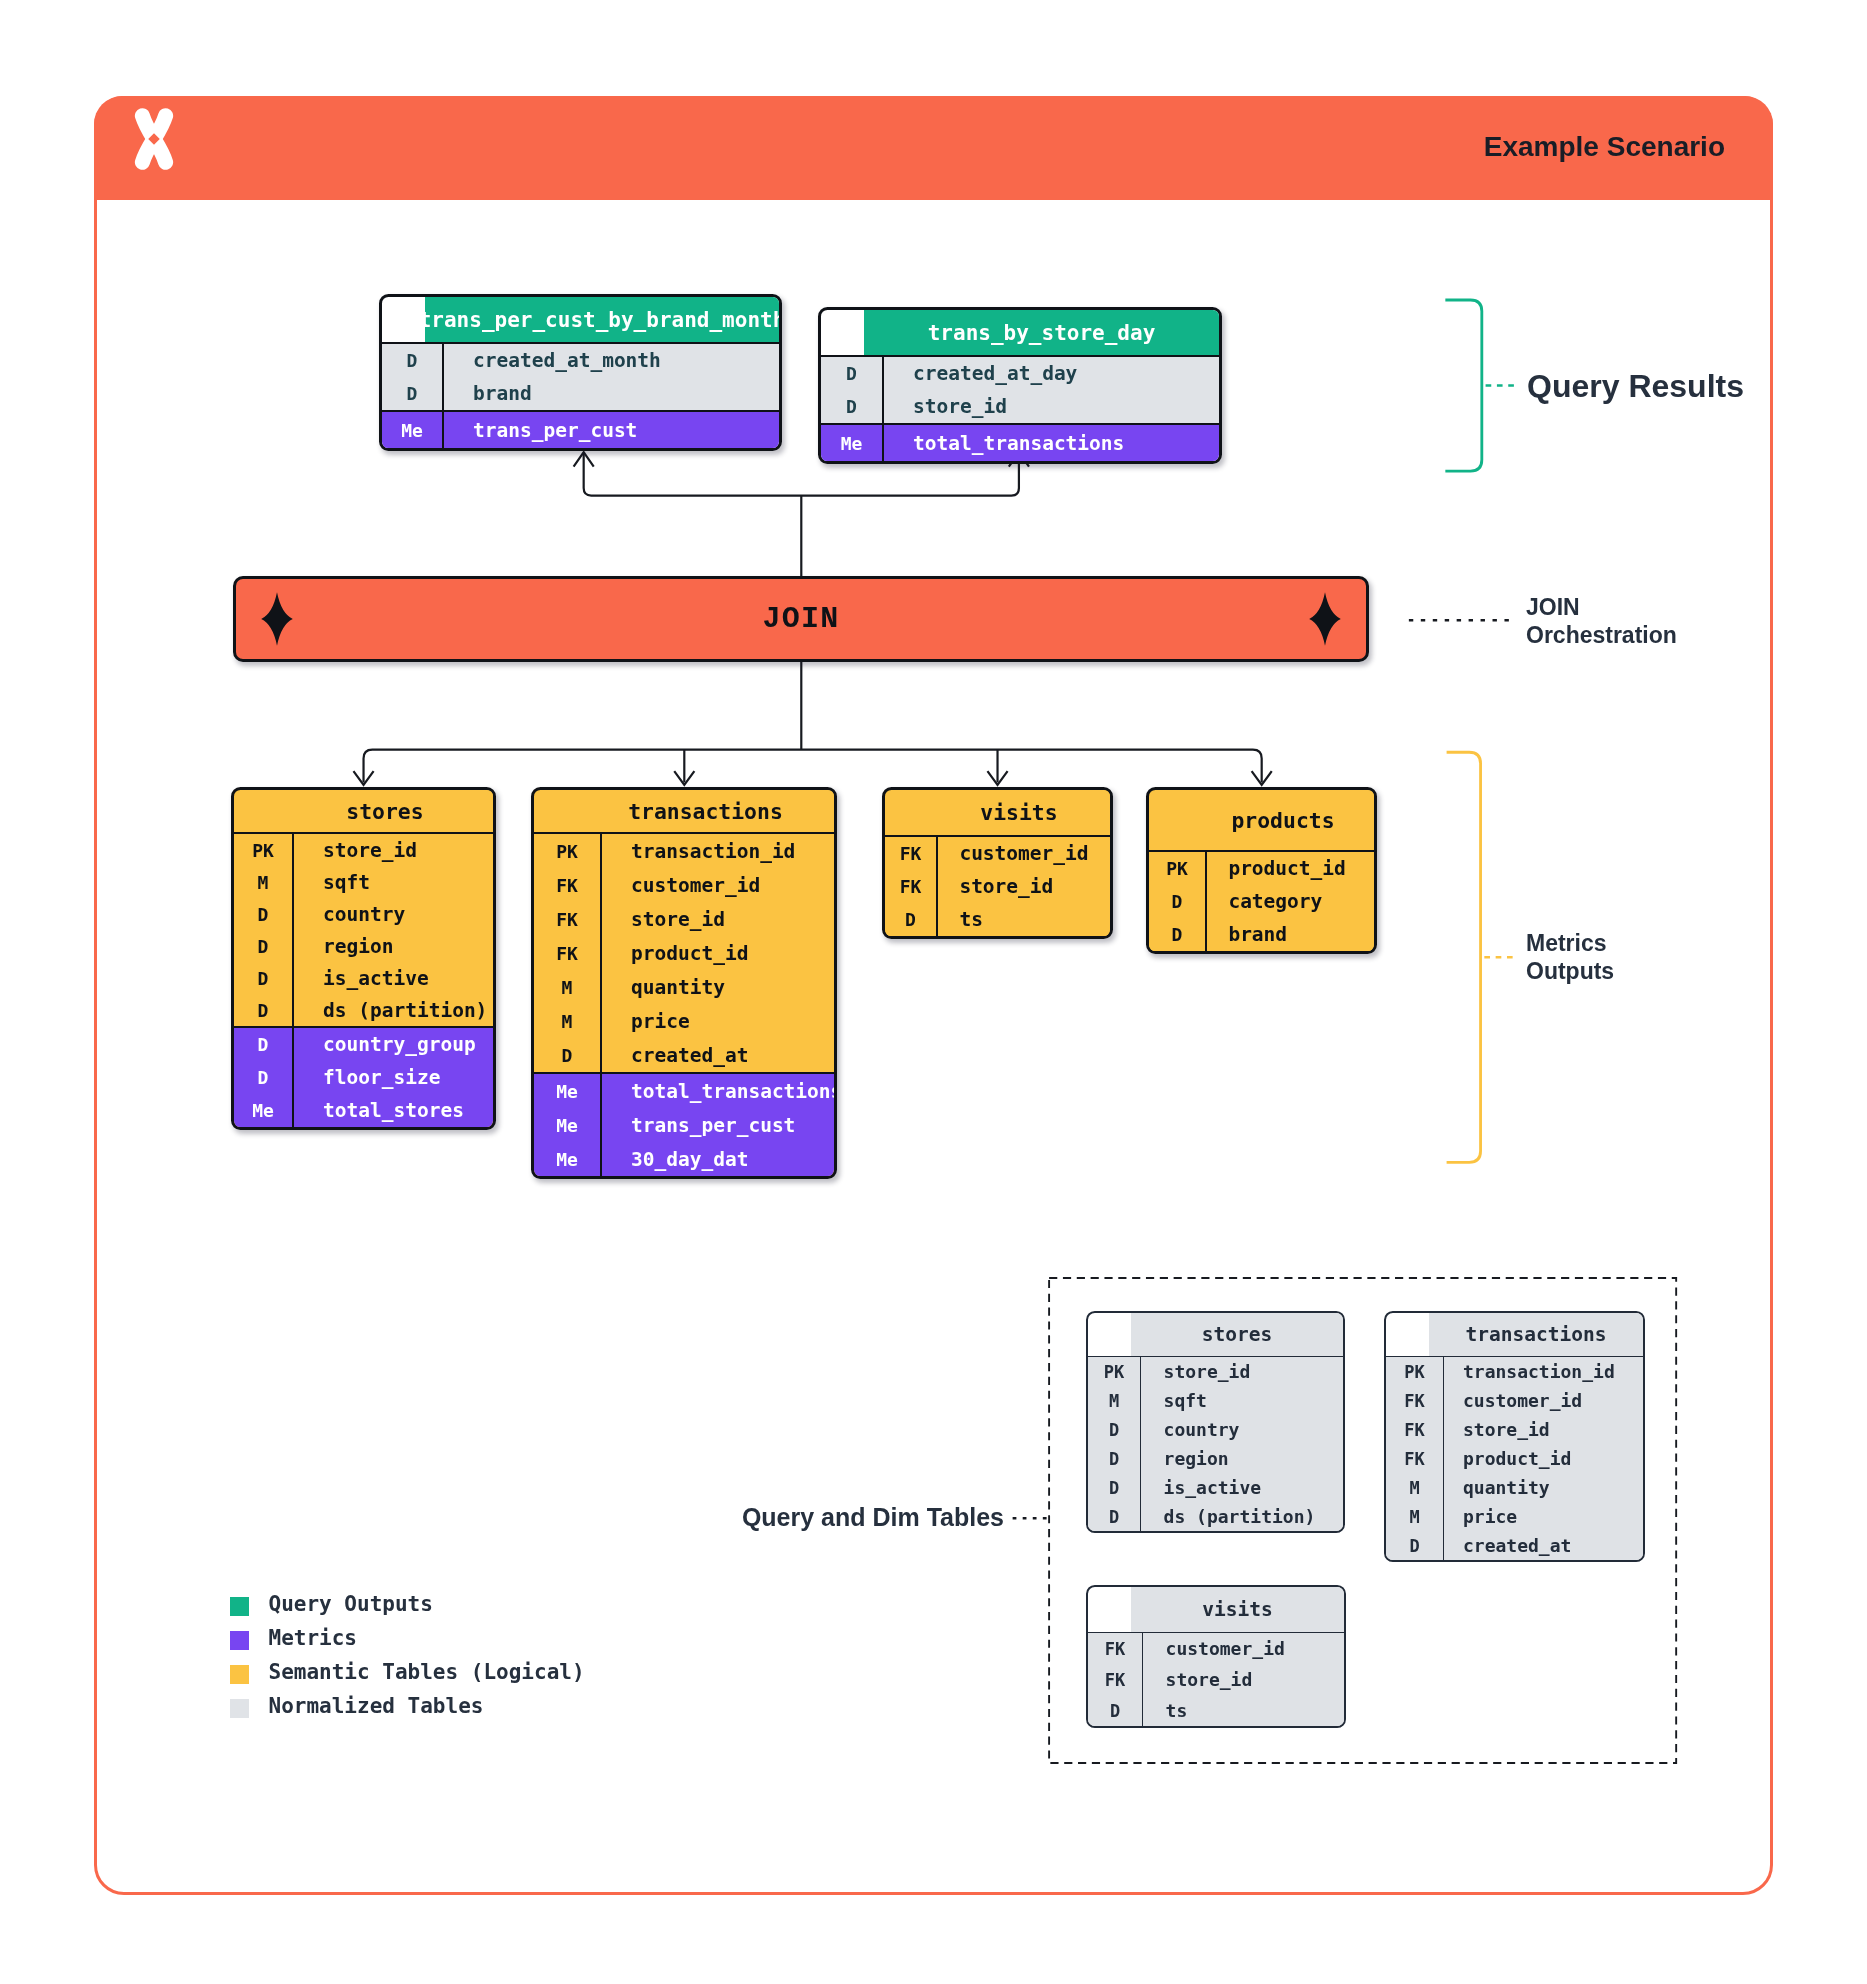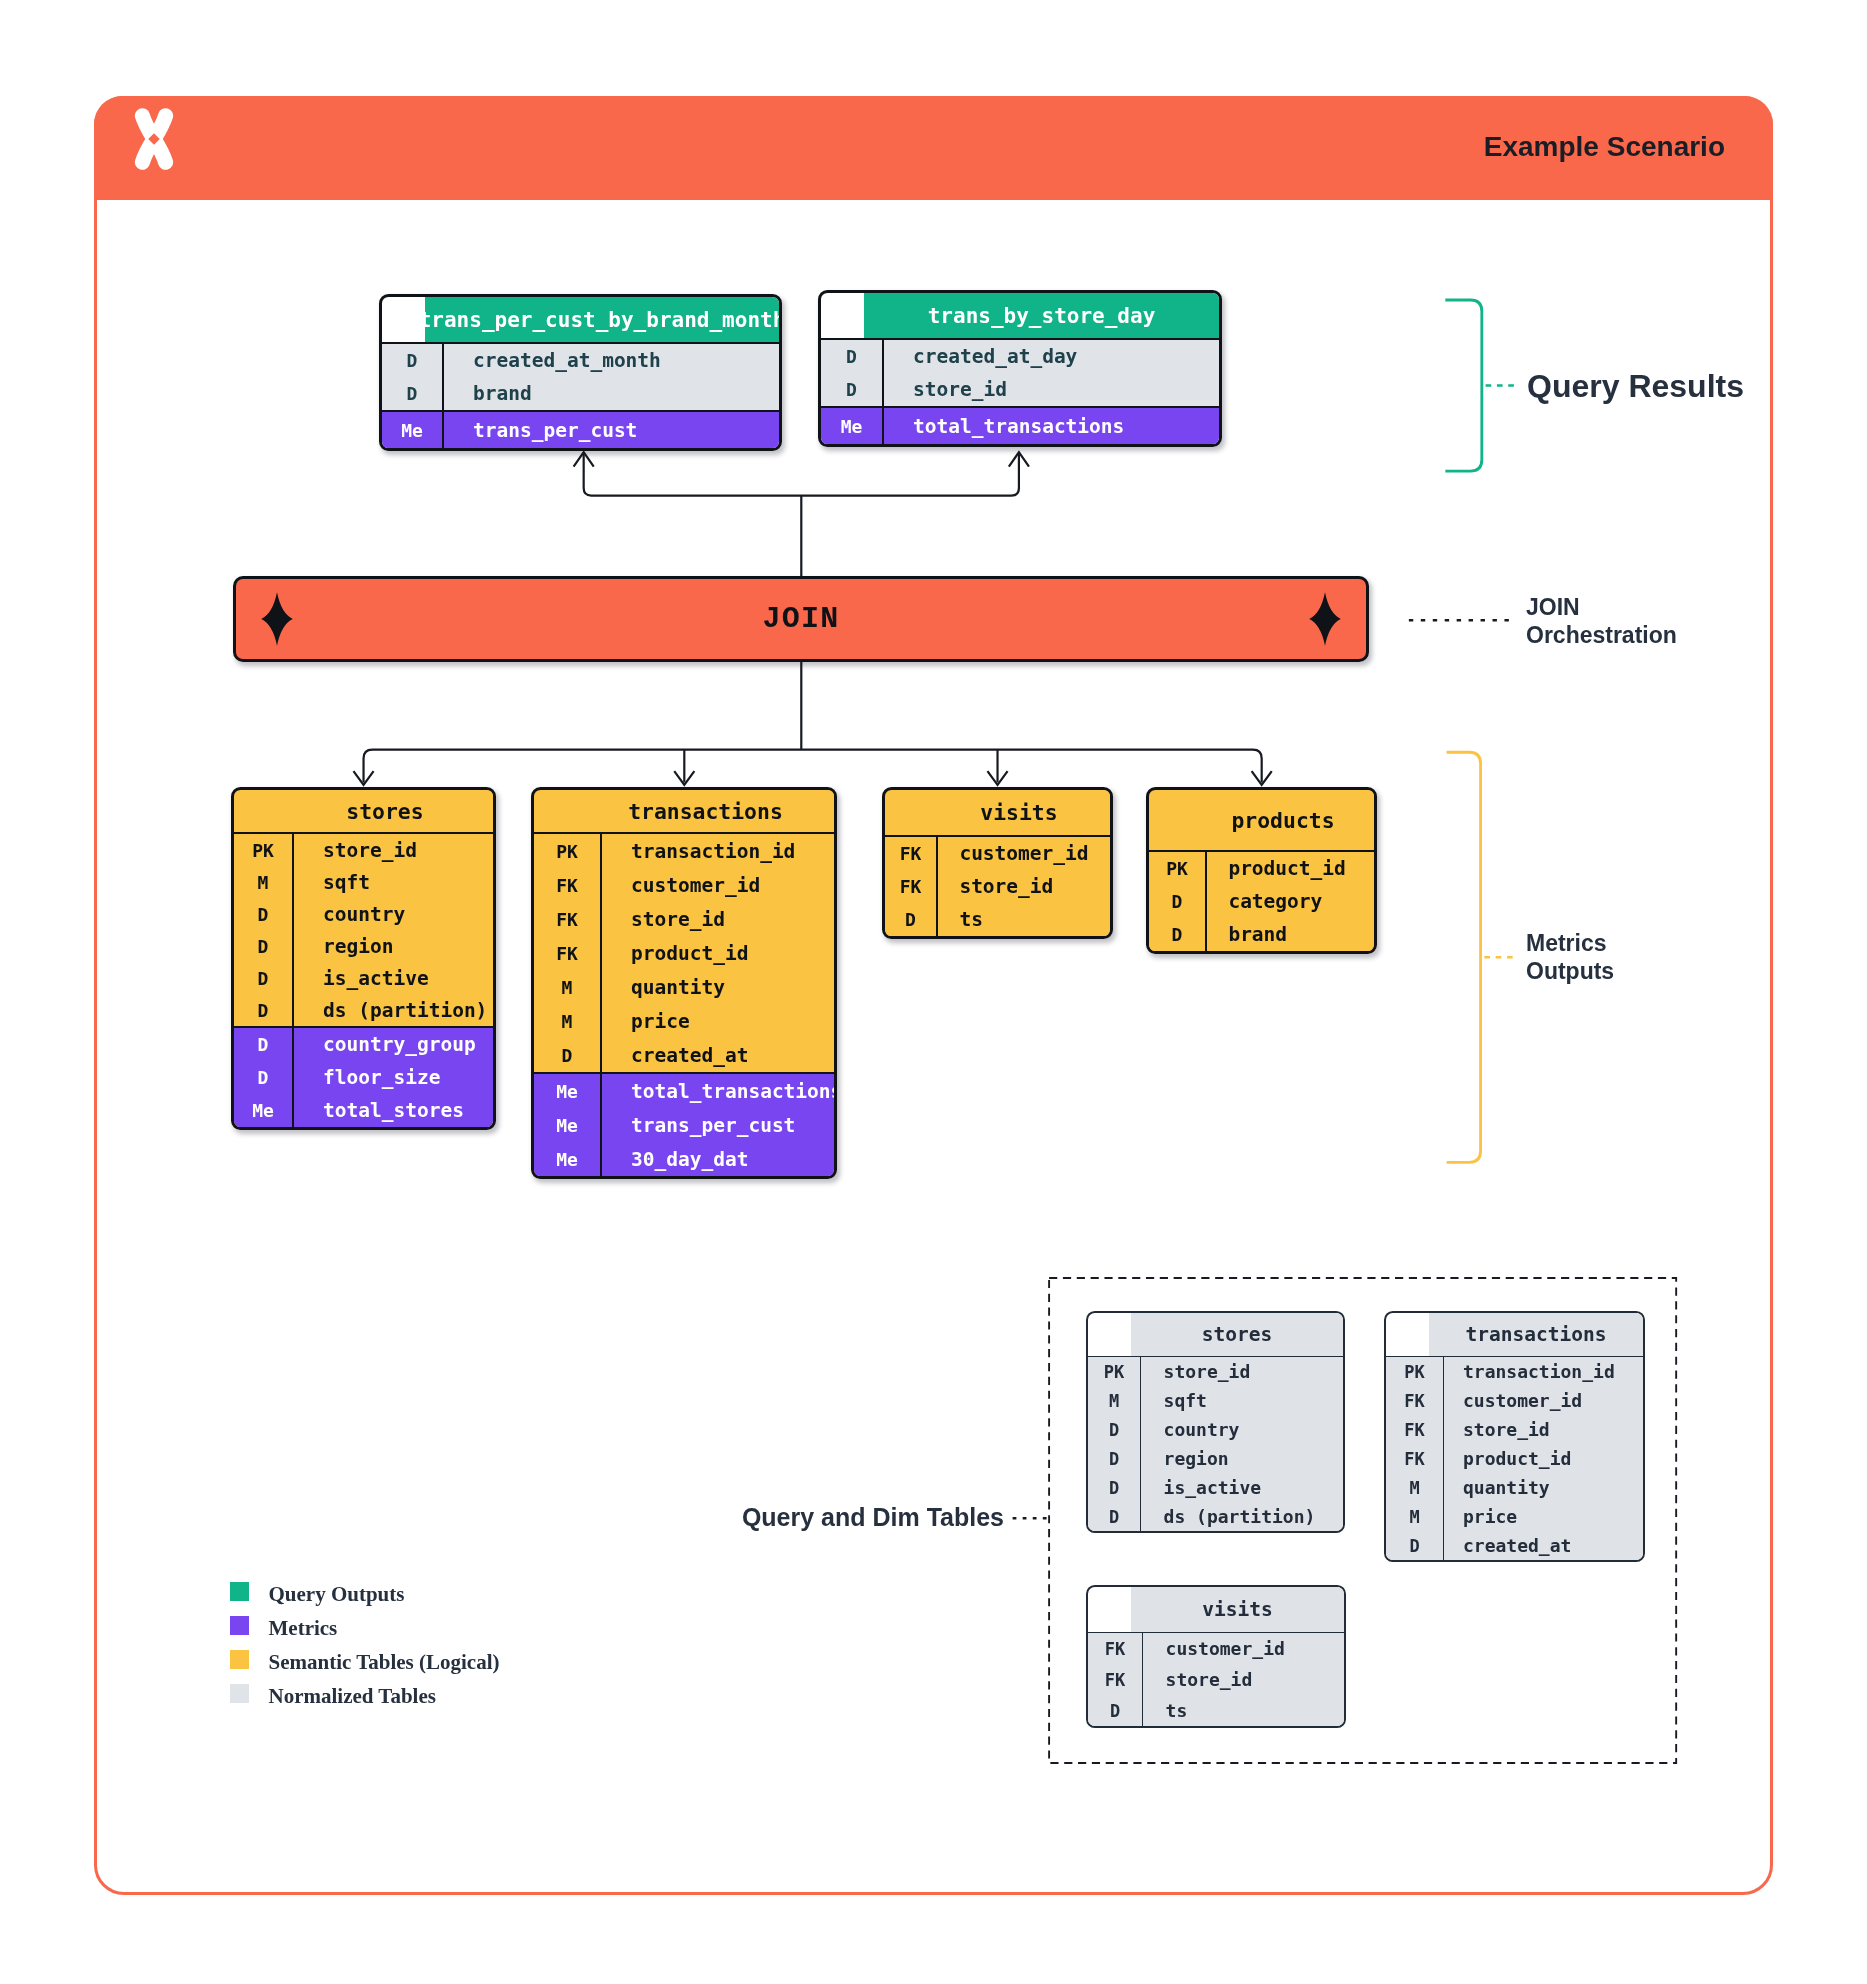--- a/index.html
+++ b/index.html
@@ -61,21 +61,21 @@
 
   
   .lab{position:absolute;font-family:"Liberation Sans",sans-serif;font-weight:700;
        color:#26303E;z-index:4;}
   .lab1{font-size:32px;transform:translateY(-50%);}
   .lab2{font-size:23px;line-height:28px;transform:translateY(-50%);}
   .fact-lab{font-size:25px;text-align:right;}
 
   
   .legend{left:230px;top:1582px;z-index:4;}
-  .litem{display:flex;align-items:flex-start;height:34px;font-family:Liberation Serif, serif;}
+  .litem{display:flex;align-items:flex-end;height:34px;}
   .sw{width:19px;height:19px;margin-right:19.5px;flex:0 0 auto;}
   .ltext{font-size:21px;font-weight:bold;color:#26303E;}
 
   svg.overlay{position:absolute;left:0;top:0;z-index:2;}
   .logo{position:absolute;left:125px;top:108px;z-index:5;}
 </style>
 </head>
 <body>
 
 <div class="abs card"></div>
@@ -128,21 +128,21 @@
     </div>
   </div>
   <div class="sec mets">
     <div class="rw" style="height:36px">
       <div class="kc" style="width:62px">Me</div>
       <div class="fc">trans_per_cust</div>
     </div>
   </div>
 </div>
 
-<div class="tbl q" style="left:818px;top:290px;width:404px">
+<div class="tbl q" style="left:818px;top:307px;width:404px">
   <div class="hd" style="height:45px">trans_by_store_day</div>
   <div class="sec dims">
     <div class="rw" style="height:33px">
       <div class="kc" style="width:63px">D</div>
       <div class="fc">created_at_day</div>
     </div>
     <div class="rw" style="height:33px">
       <div class="kc" style="width:63px">D</div>
       <div class="fc">store_id</div>
     </div>

